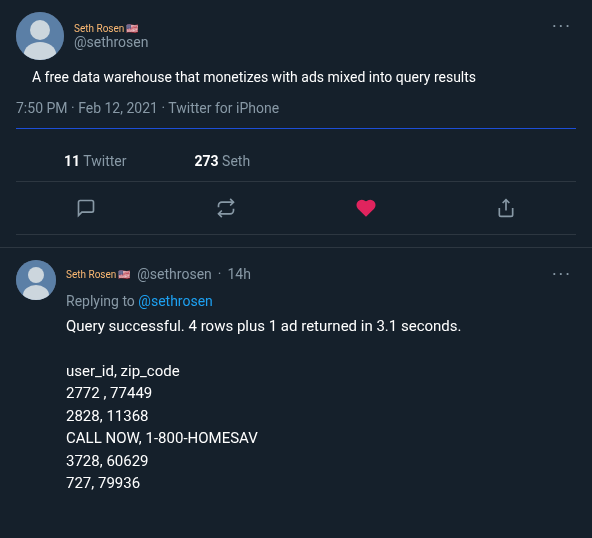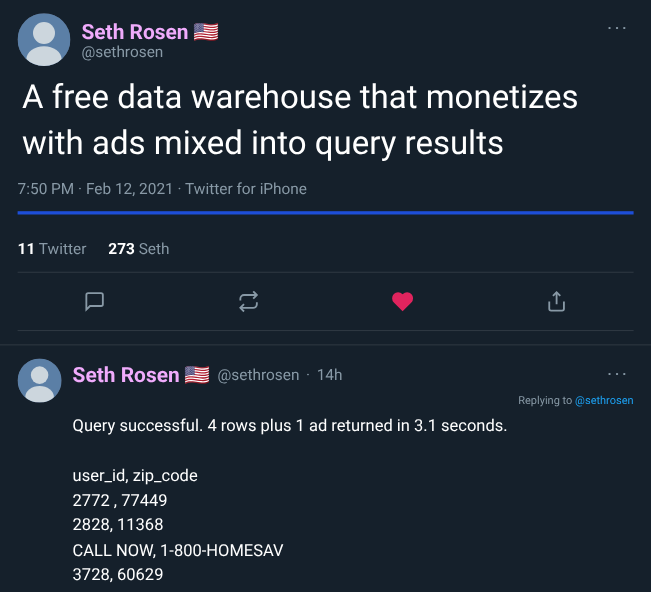--- a/index.html
+++ b/index.html
@@ -59,68 +59,69 @@
       width: 100%;
       height: 100%;
     }
 
     .user-info {
       display: flex;
       flex-direction: column;
     }
 
     .user-name {
-      font-weight: 700;
-      font-size: 19px;
-      color: #f0abfc;
+      font-weight: 400;
+      font-size: 10px;
+      color: #fdba74;
     }
 
     .user-handle {
       font-size: 14px;
       color: #8899a6;
     }
 
     .dots-menu {
       color: #8899a6;
       font-size: 18px;
       cursor: pointer;
       padding: 4px;
       letter-spacing: 2px;
     }
 
     .tweet-body {
-      font-size: 30px;
+      font-size: 14px;
       line-height: 1.4;
       color: #ffffff;
-      margin: 8px 0 12px 4px;
+      margin: 8px 0 12px 16px;
     }
 
     .tweet-meta {
       font-size: 14px;
       color: #8899a6;
       margin-bottom: 12px;
       padding-bottom: 12px;
-      border-bottom: 3px solid #1d4ed8;
+      border-bottom: 1px solid #1d4ed8;
     }
 
     .tweet-stats {
       display: flex;
       gap: 20px;
       padding: 12px 0;
       border-bottom: 1px solid #2d3741;
       font-size: 14px;
     }
 
     .stat-item {
       color: #8899a6;
     }
 
     .stat-item strong {
       color: #ffffff;
       font-weight: 700;
+      margin-left: 48px;
     }
 
     .tweet-actions {
       display: flex;
       justify-content: space-around;
       padding: 8px 0;
       border-bottom: 1px solid #2d3741;
     }
 
     .action-btn {
@@ -161,24 +162,23 @@
       gap: 6px;
       flex-wrap: wrap;
     }
 
     .reply-time {
       color: #8899a6;
       font-size: 14px;
     }
 
     .reply-to {
-      font-size: 10px;
+      font-size: 14px;
       color: #8899a6;
       margin-bottom: 6px;
-      text-align: right;
     }
 
     .reply-to a {
       color: #1da1f2;
       text-decoration: none;
     }
 
     .reply-text {
       font-size: 15px;
       line-height: 1.5;

